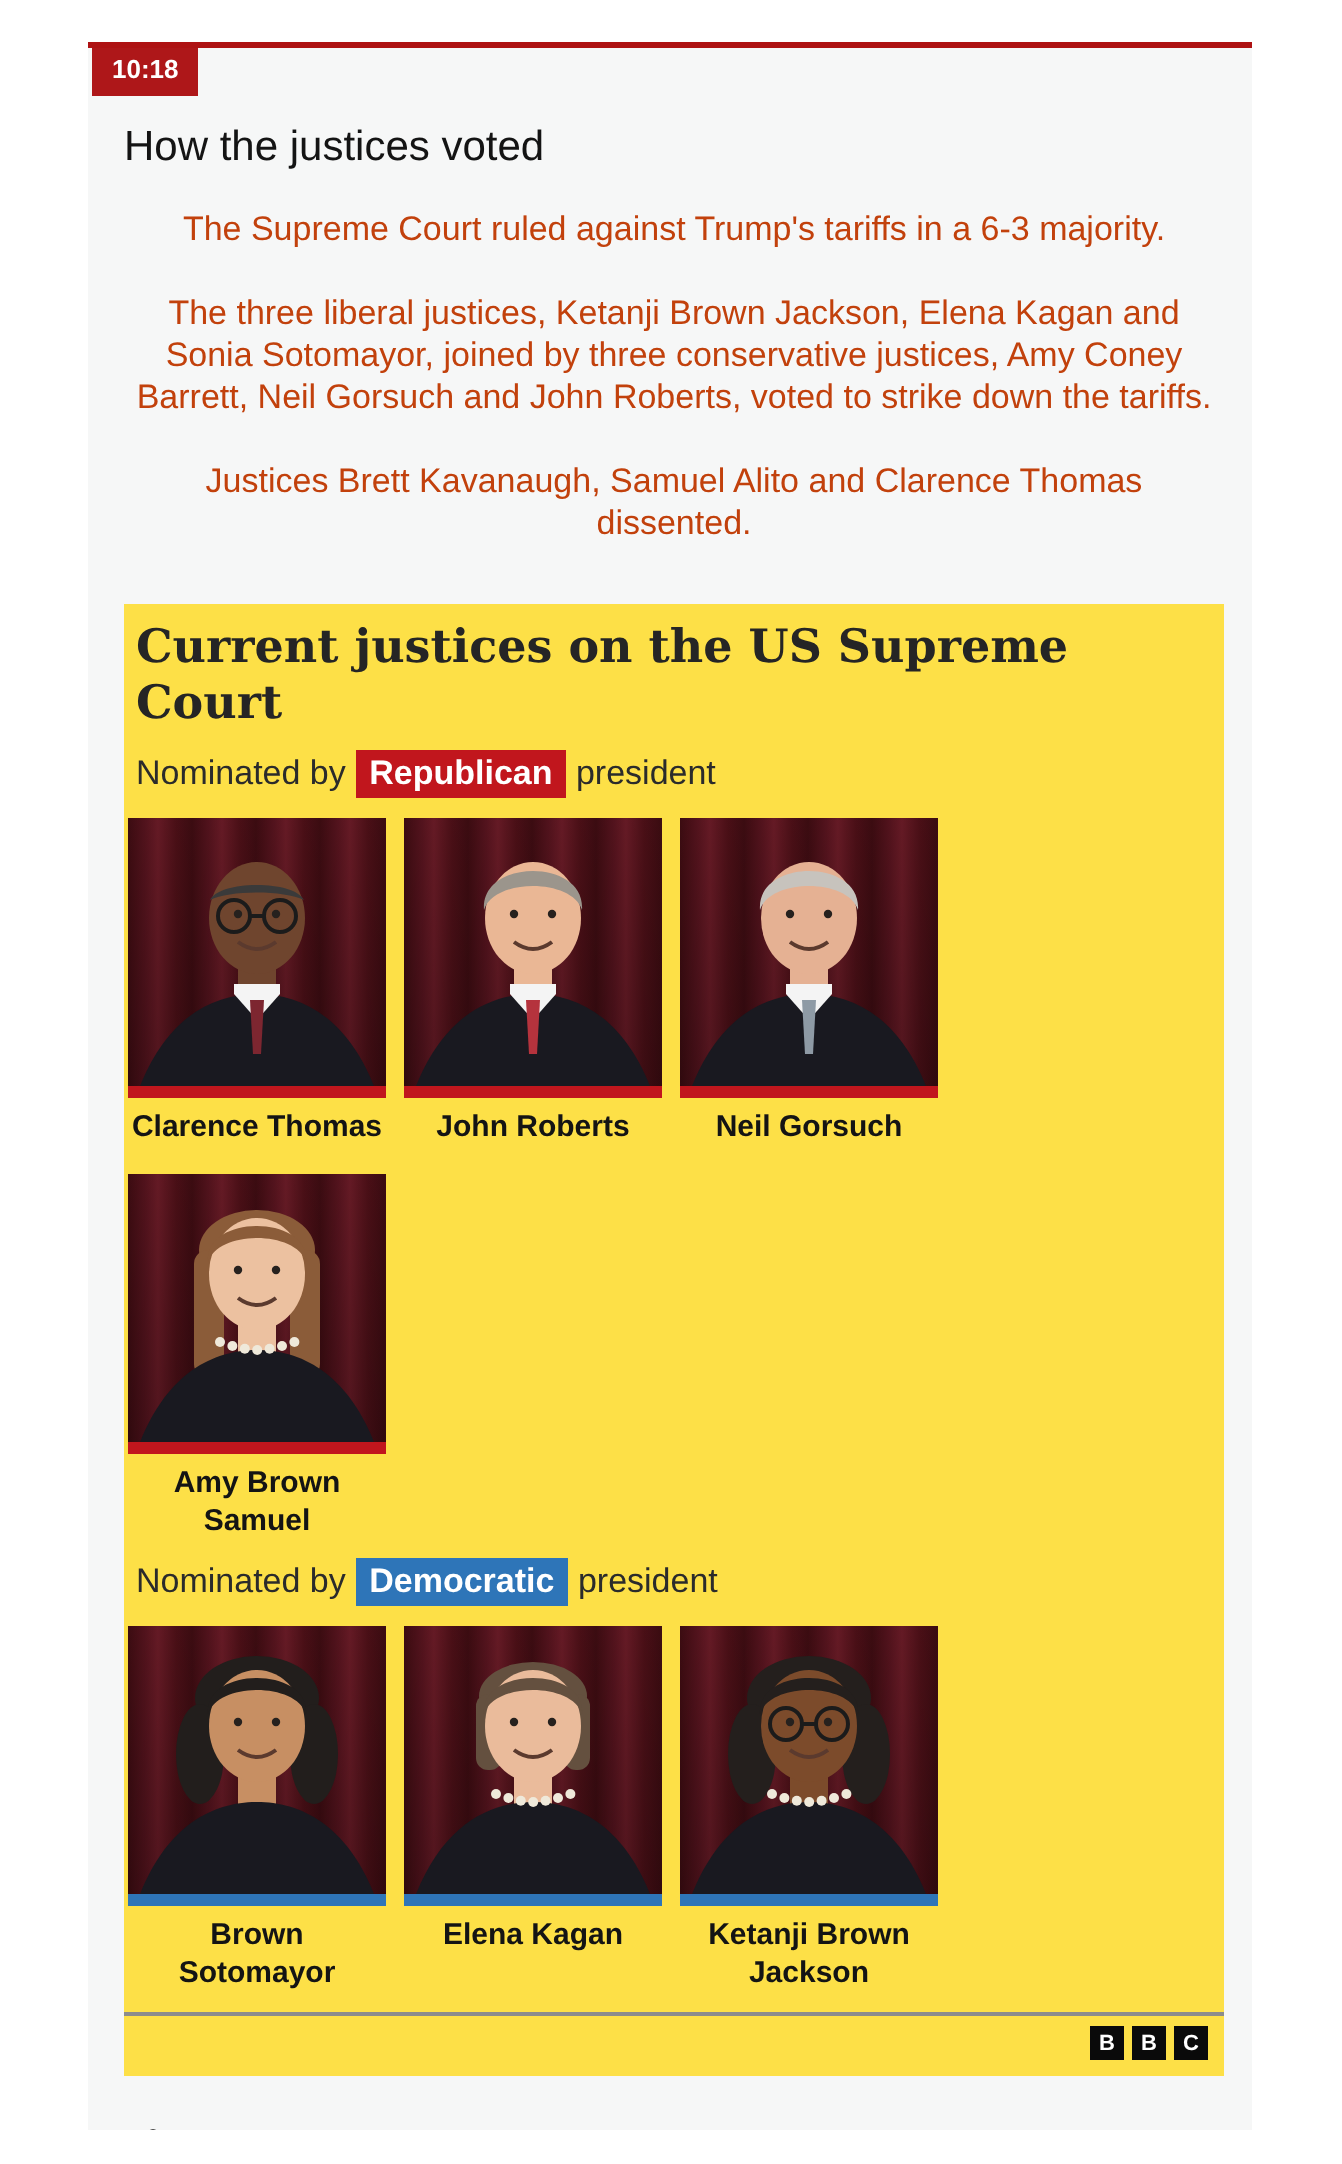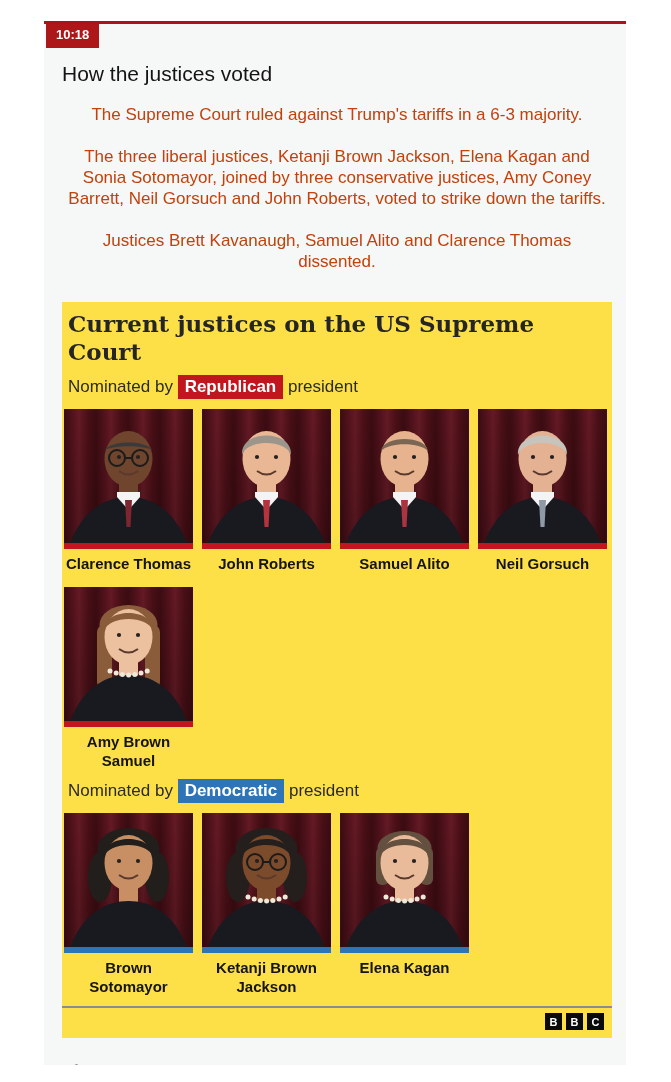--- a/index.html
+++ b/index.html
@@ -130,39 +130,20 @@
                 </svg>
               </div>
               <div class="party-bar" style="background: rgb(193, 22, 29);"></div>
               <div class="j-name">
                 <div>John Roberts</div>
               </div>
             </div>
             <div class="justice">
               <div class="photo">
                 <svg width="129" height="134" viewBox="0 0 129 134">
-                  <rect x="55" y="66" width="19" height="24" fill="#e7b28e"></rect>
-                  <ellipse cx="64.5" cy="50" rx="24" ry="28" fill="#e7b28e"></ellipse>
-                  <path d="M41 42 C43 26 86 26 88 42 C80 33 49 33 41 42 Z" fill="#7b6653"></path>
-                  <circle cx="55" cy="48" r="2.1" fill="#26211e"></circle>
-                  <circle cx="74" cy="48" r="2.1" fill="#26211e"></circle>
-                  <path d="M55 62 Q64.5 69 74 62" stroke="#5b3a2e" stroke-width="2" fill="none"></path>
-                  <path d="M6 134 C20 99 43 88 64.5 88 C86 88 109 99 123 134 Z" fill="#191920"></path>
-                  <path d="M53 88 L64.5 101 L76 88 L76 83 L53 83 Z" fill="#f4f4f4"></path>
-                  <path d="M61 91 L68 91 L66.5 118 L62.5 118 Z" fill="#aa3440"></path>
-                </svg>
-              </div>
-              <div class="party-bar" style="background: rgb(193, 22, 29);"></div>
-              <div class="j-name">
-                <div>Samuel Alito</div>
-              </div>
-            </div>
-            <div class="justice">
-              <div class="photo">
-                <svg width="129" height="134" viewBox="0 0 129 134">
                   <rect x="55" y="66" width="19" height="24" fill="#e5b193"></rect>
                   <ellipse cx="64.5" cy="50" rx="24" ry="28" fill="#e5b193"></ellipse>
                   <path d="M40 46 C38 20 91 20 89 46 C84 30 45 30 40 46 Z" fill="#c7c3bd"></path>
                   <circle cx="55" cy="48" r="2.1" fill="#26211e"></circle>
                   <circle cx="74" cy="48" r="2.1" fill="#26211e"></circle>
                   <path d="M55 62 Q64.5 69 74 62" stroke="#5b3a2e" stroke-width="2" fill="none"></path>
                   <path d="M6 134 C20 99 43 88 64.5 88 C86 88 109 99 123 134 Z" fill="#191920"></path>
                   <path d="M53 88 L64.5 101 L76 88 L76 83 L53 83 Z" fill="#f4f4f4"></path>
                   <path d="M61 91 L68 91 L66.5 118 L62.5 118 Z" fill="#8e9aa5"></path>
                 </svg>
@@ -222,73 +203,73 @@
               </div>
               <div class="party-bar" style="background: rgb(46, 117, 184);"></div>
               <div class="j-name">
                 <div>Brown</div>
                 <div>Sotomayor</div>
               </div>
             </div>
             <div class="justice">
               <div class="photo">
                 <svg width="129" height="134" viewBox="0 0 129 134">
-                  <ellipse cx="64.5" cy="36" rx="31" ry="21" fill="#241f1d"></ellipse>
-                  <ellipse cx="36" cy="64" rx="12" ry="25" fill="#241f1d"></ellipse>
-                  <ellipse cx="93" cy="64" rx="12" ry="25" fill="#241f1d"></ellipse>
-                  <rect x="55" y="66" width="19" height="24" fill="#7c4b2b"></rect>
-                  <ellipse cx="64.5" cy="50" rx="24" ry="28" fill="#7c4b2b"></ellipse>
-                  <path d="M40 44 C38 20 91 20 89 44 C84 28 45 28 40 44 Z" fill="#241f1d"></path>
-                  <circle cx="55" cy="48" r="2.1" fill="#26211e"></circle>
-                  <circle cx="74" cy="48" r="2.1" fill="#26211e"></circle>
-                  <path d="M55 62 Q64.5 69 74 62" stroke="#5b3a2e" stroke-width="2" fill="none"></path>
-                  <circle cx="53" cy="49" r="8" fill="none" stroke="#1b1b1b" stroke-width="2"></circle>
-                  <circle cx="76" cy="49" r="8" fill="none" stroke="#1b1b1b" stroke-width="2"></circle>
-                  <line x1="61" y1="49" x2="68" y2="49" stroke="#1b1b1b" stroke-width="2"></line>
+                  <ellipse cx="64.5" cy="35" rx="27" ry="17" fill="#64503f"></ellipse>
+                  <rect x="36" y="34" width="13" height="38" rx="6" fill="#64503f"></rect>
+                  <rect x="80" y="34" width="13" height="38" rx="6" fill="#64503f"></rect>
+                  <rect x="55" y="66" width="19" height="24" fill="#eabb9b"></rect>
+                  <ellipse cx="64.5" cy="50" rx="24" ry="28" fill="#eabb9b"></ellipse>
+                  <path d="M40 44 C38 20 91 20 89 44 C84 28 45 28 40 44 Z" fill="#64503f"></path>
+                  <circle cx="55" cy="48" r="2.1" fill="#26211e"></circle>
+                  <circle cx="74" cy="48" r="2.1" fill="#26211e"></circle>
+                  <path d="M55 62 Q64.5 69 74 62" stroke="#5b3a2e" stroke-width="2" fill="none"></path>
                   <path d="M6 134 C20 99 43 88 64.5 88 C86 88 109 99 123 134 Z" fill="#191920"></path>
                   <circle cx="46" cy="84" r="2.5" fill="#efe9da"></circle>
                   <circle cx="52.2" cy="86" r="2.5" fill="#efe9da"></circle>
                   <circle cx="58.4" cy="87.4" r="2.5" fill="#efe9da"></circle>
                   <circle cx="64.6" cy="88" r="2.5" fill="#efe9da"></circle>
                   <circle cx="70.8" cy="87.4" r="2.5" fill="#efe9da"></circle>
                   <circle cx="77" cy="86" r="2.5" fill="#efe9da"></circle>
                   <circle cx="83.2" cy="84" r="2.5" fill="#efe9da"></circle>
                 </svg>
               </div>
               <div class="party-bar" style="background: rgb(46, 117, 184);"></div>
               <div class="j-name">
-                <div>Ketanji Brown</div>
-                <div>Jackson</div>
-              </div>
-            </div>
-            <div class="justice">
-              <div class="photo">
-                <svg width="129" height="134" viewBox="0 0 129 134">
-                  <ellipse cx="64.5" cy="35" rx="27" ry="17" fill="#64503f"></ellipse>
-                  <rect x="36" y="34" width="13" height="38" rx="6" fill="#64503f"></rect>
-                  <rect x="80" y="34" width="13" height="38" rx="6" fill="#64503f"></rect>
-                  <rect x="55" y="66" width="19" height="24" fill="#eabb9b"></rect>
-                  <ellipse cx="64.5" cy="50" rx="24" ry="28" fill="#eabb9b"></ellipse>
-                  <path d="M40 44 C38 20 91 20 89 44 C84 28 45 28 40 44 Z" fill="#64503f"></path>
-                  <circle cx="55" cy="48" r="2.1" fill="#26211e"></circle>
-                  <circle cx="74" cy="48" r="2.1" fill="#26211e"></circle>
-                  <path d="M55 62 Q64.5 69 74 62" stroke="#5b3a2e" stroke-width="2" fill="none"></path>
+                <div>Elena Kagan</div>
+              </div>
+            </div>
+            <div class="justice">
+              <div class="photo">
+                <svg width="129" height="134" viewBox="0 0 129 134">
+                  <ellipse cx="64.5" cy="36" rx="31" ry="21" fill="#241f1d"></ellipse>
+                  <ellipse cx="36" cy="64" rx="12" ry="25" fill="#241f1d"></ellipse>
+                  <ellipse cx="93" cy="64" rx="12" ry="25" fill="#241f1d"></ellipse>
+                  <rect x="55" y="66" width="19" height="24" fill="#7c4b2b"></rect>
+                  <ellipse cx="64.5" cy="50" rx="24" ry="28" fill="#7c4b2b"></ellipse>
+                  <path d="M40 44 C38 20 91 20 89 44 C84 28 45 28 40 44 Z" fill="#241f1d"></path>
+                  <circle cx="55" cy="48" r="2.1" fill="#26211e"></circle>
+                  <circle cx="74" cy="48" r="2.1" fill="#26211e"></circle>
+                  <path d="M55 62 Q64.5 69 74 62" stroke="#5b3a2e" stroke-width="2" fill="none"></path>
+                  <circle cx="53" cy="49" r="8" fill="none" stroke="#1b1b1b" stroke-width="2"></circle>
+                  <circle cx="76" cy="49" r="8" fill="none" stroke="#1b1b1b" stroke-width="2"></circle>
+                  <line x1="61" y1="49" x2="68" y2="49" stroke="#1b1b1b" stroke-width="2"></line>
                   <path d="M6 134 C20 99 43 88 64.5 88 C86 88 109 99 123 134 Z" fill="#191920"></path>
                   <circle cx="46" cy="84" r="2.5" fill="#efe9da"></circle>
                   <circle cx="52.2" cy="86" r="2.5" fill="#efe9da"></circle>
                   <circle cx="58.4" cy="87.4" r="2.5" fill="#efe9da"></circle>
                   <circle cx="64.6" cy="88" r="2.5" fill="#efe9da"></circle>
                   <circle cx="70.8" cy="87.4" r="2.5" fill="#efe9da"></circle>
                   <circle cx="77" cy="86" r="2.5" fill="#efe9da"></circle>
                   <circle cx="83.2" cy="84" r="2.5" fill="#efe9da"></circle>
                 </svg>
               </div>
               <div class="party-bar" style="background: rgb(46, 117, 184);"></div>
               <div class="j-name">
-                <div>Elena Kagan</div>
+                <div>Ketanji Brown</div>
+                <div>Jackson</div>
               </div>
             </div>
           </div>
         </div>
 
       <div class="ig-footer">
         <span class="bbc-block">B</span>
         <span class="bbc-block">B</span>
         <span class="bbc-block">C</span>
       </div>

